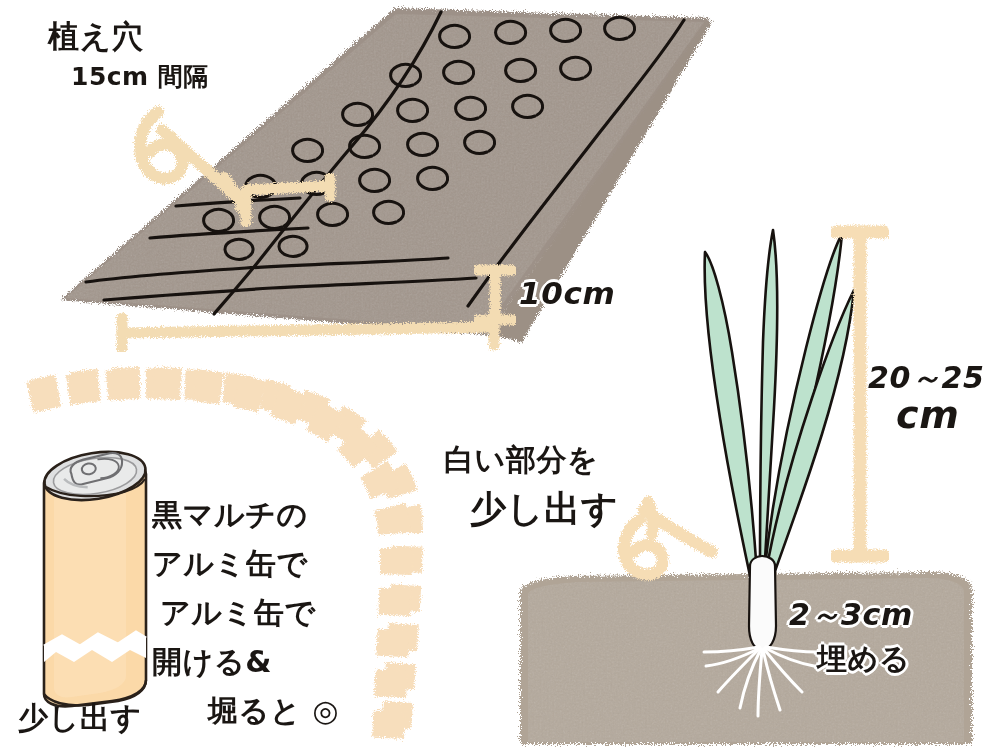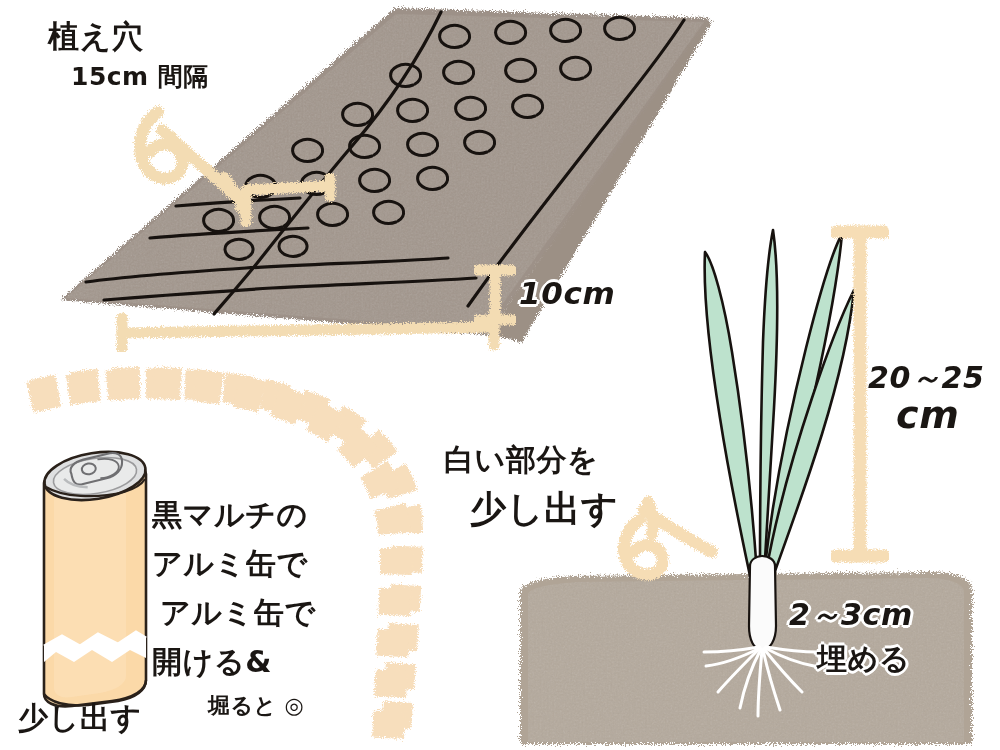--- a/index.html
+++ b/index.html
@@ -47,21 +47,21 @@
   .t-2025         { left: 868px; top: 360px; font-size: 30px; font-style: italic; }
   .t-2025b        { left: 896px; top: 392px; font-size: 38px; font-style: italic; }
   .t-white1       { left: 444px; top: 442px; font-size: 30px; }
   .t-white2       { left: 470px; top: 487px; font-size: 36px; }
   .t-23cm         { left: 789px; top: 597px; font-size: 30px; font-style: italic; }
   .t-bury         { left: 817px; top: 641px; font-size: 30px; }
   .t-can1         { left: 152px; top: 497px; font-size: 30px; }
   .t-can2         { left: 152px; top: 546px; font-size: 30px; }
   .t-can3         { left: 160px; top: 595px; font-size: 30px; }
   .t-can4         { left: 152px; top: 644px; font-size: 30px; }
-  .t-can5         { left: 208px; top: 693px; font-size: 22px; }
+  .t-can5         { left: 208px; top: 693px; font-size: 30px; }
   .t-cutbottom    { left: 18px;  top: 700px; font-size: 30px; }
 </style>
 </head>
 <body>
 
 <div id="canvas">
 
   <svg id="art" viewBox="0 0 1000 750" xmlns="http://www.w3.org/2000/svg">
     <defs>
       <filter id="fuzzy" x="-12%" y="-12%" width="124%" height="124%">

